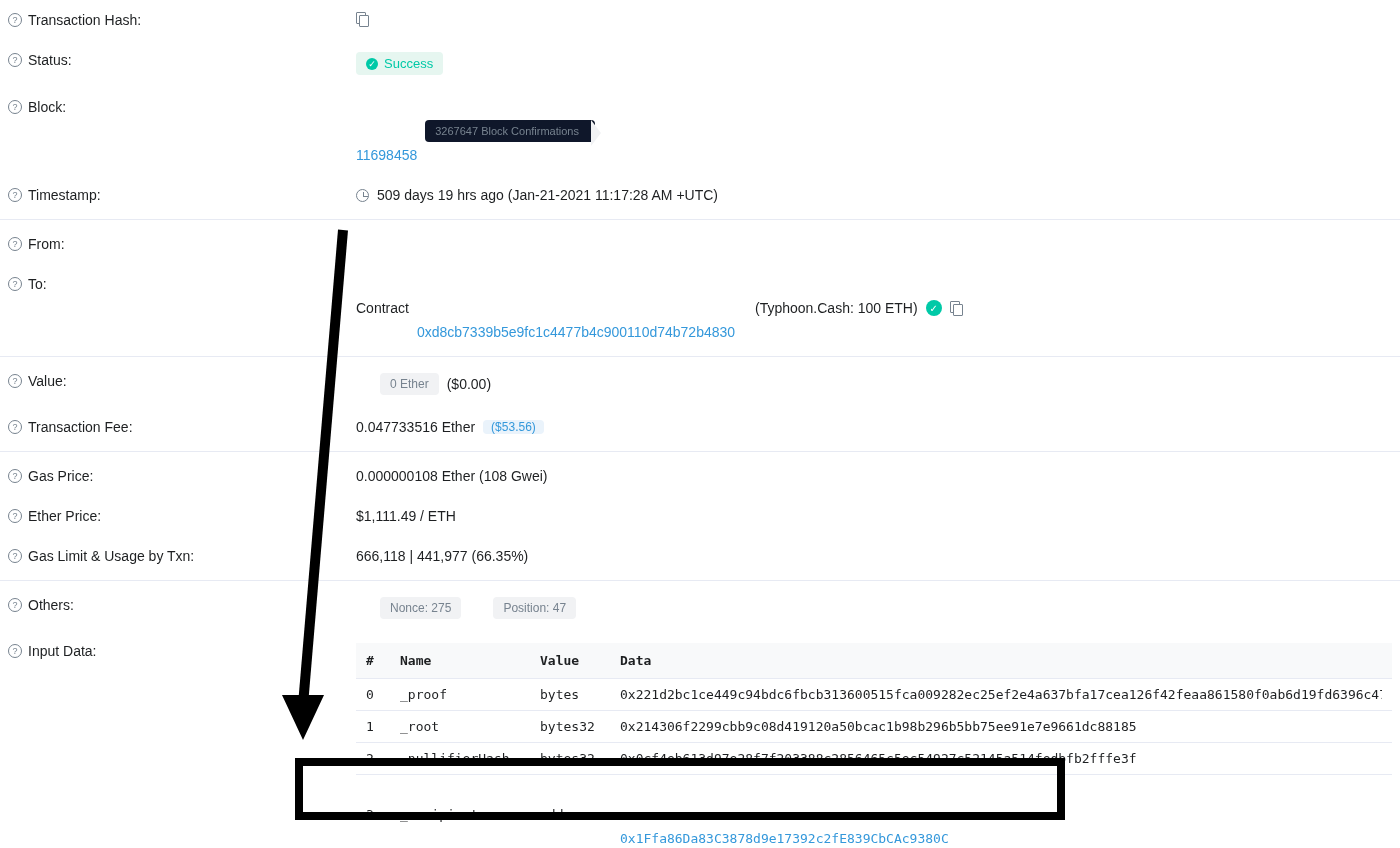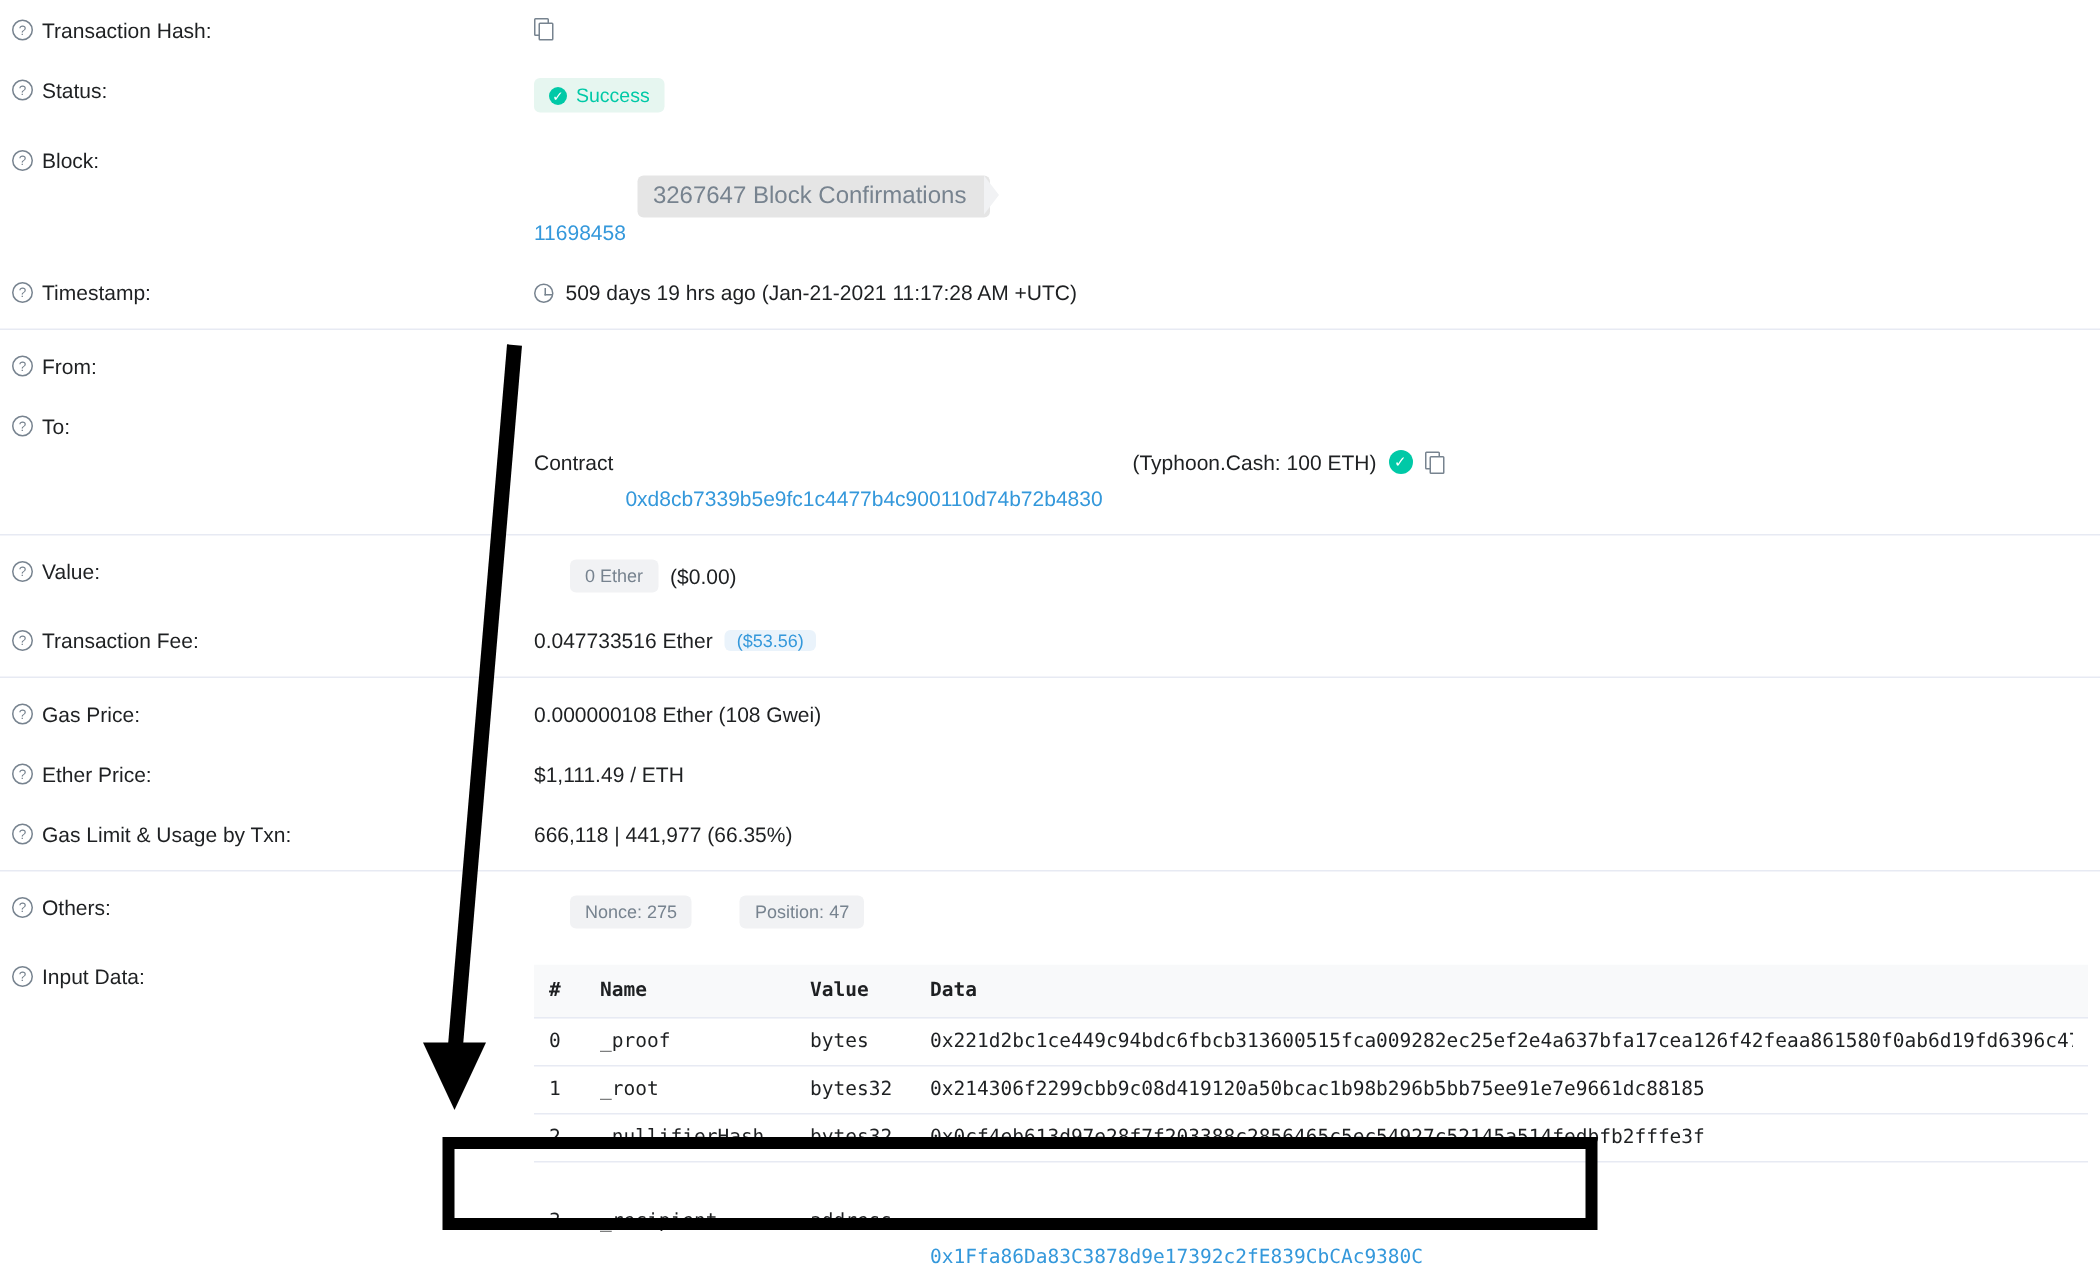--- a/index.html
+++ b/index.html
@@ -102,25 +102,25 @@
     border-radius: 50%;
     background: #00c9a7;
     color: #fff;
     display: inline-flex;
     align-items: center;
     justify-content: center;
     font-size: 10px;
   }
   .link { color: #3498db; margin-top: 48px; }
   .pill {
-    background: #e5e5e5;
+    background: #0f172a;
     color: #77838f;
     padding: 5px 10px;
     border-radius: 4px;
-    font-size: 16px;
+    font-size: 11px;
   }
   .pill-arrow {
     position: relative;
     padding-right: 16px;
   }
   .pill-arrow::after {
     content: "";
     position: absolute;
     right: -6px; top: 0;
     width: 0; height: 0;

